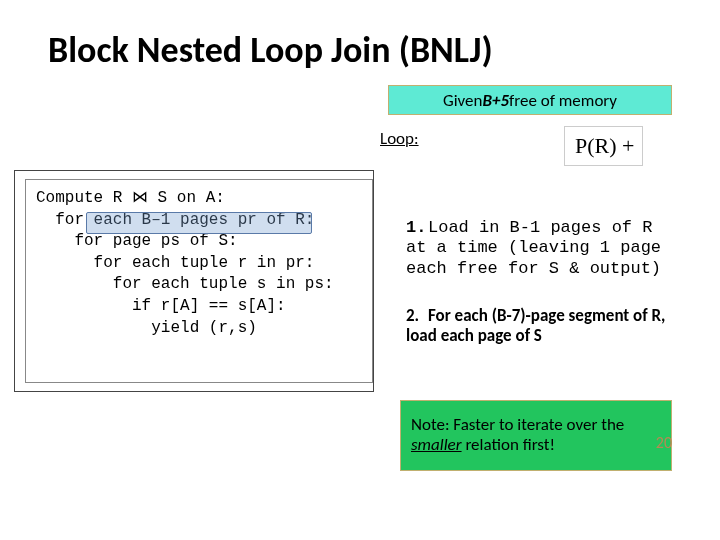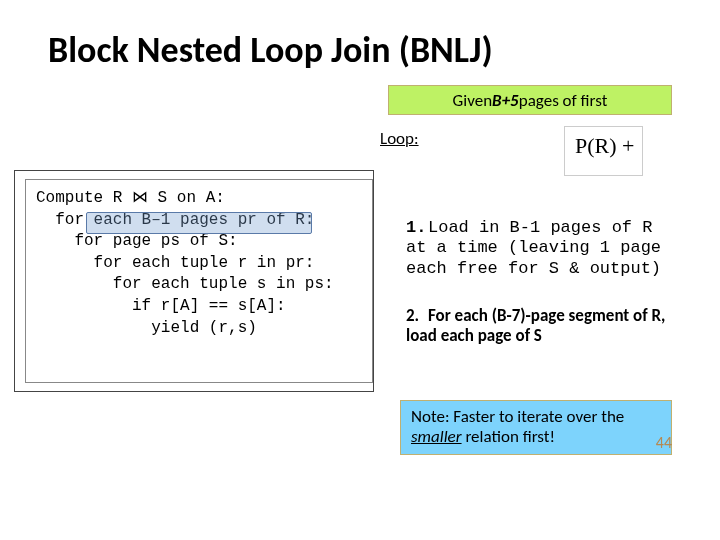--- a/index.html
+++ b/index.html
@@ -1,45 +1,45 @@
 <!DOCTYPE html>
 <html><head>
 <meta charset="utf-8">
 <style>
   * { margin: 0; padding: 0; box-sizing: border-box; }
   html, body { width: 720px; height: 540px; background: #fff; font-family: "Calibri", "Segoe UI", Arial, sans-serif; color: #000; overflow: hidden; }
   .slide { position: relative; width: 720px; height: 472px; }
   .title { position: absolute; left: 48px; top: 28px; font-size: 36px; font-weight: 700; }
-  .given-box { position: absolute; left: 388px; top: 85px; width: 284px; height: 30px; background: #bef264; border: 1px solid #c0b070; display: flex; align-items: center; justify-content: center; font-size: 17px; }
+  .given-box { position: absolute; left: 388px; top: 85px; width: 284px; height: 30px; background: #5eead4; border: 1px solid #c0b070; display: flex; align-items: center; justify-content: center; font-size: 17px; }
   .given-box .emph { font-style: italic; font-weight: 700; }
   .cost { position: absolute; left: 380px; top: 128px; font-size: 17px; text-decoration: underline; }
-  .formula { position: absolute; left: 564px; top: 126px; background: #fff; border: 1px solid #ccc; padding: 6px 8px 16px 10px; font-family: "Cambria Math", "Times New Roman", serif; font-size: 22px; }
+  .formula { position: absolute; left: 564px; top: 126px; background: #fff; border: 1px solid #ccc; padding: 6px 8px 6px 10px; font-family: "Cambria Math", "Times New Roman", serif; font-size: 22px; }
   .code-box { position: absolute; left: 14px; top: 170px; width: 360px; height: 222px; border: 1px solid #444; background: #fff; }
   .code-inner { position: absolute; left: 10px; top: 8px; right: 0; bottom: 8px; border: 1px solid #888; padding: 8px 6px 8px 10px; font-family: "Courier New", Consolas, monospace; font-size: 16px; line-height: 1.35; white-space: pre; overflow: hidden; }
   .hl { position: absolute; left: 60px; top: 32px; width: 226px; height: 22px; background: rgba(120,160,210,0.35); border: 1px solid #5a7aa8; border-radius: 2px; pointer-events: none; }
   .step { position: absolute; left: 406px; width: 265px; font-size: 17px; line-height: 1.2; }
   .step .num { display: inline-block; width: 22px; font-weight: 700; }
   .step1 { top: 218px; font-family: Liberation Mono, monospace; }
   .step2 { top: 306px; font-weight: 700; }
   .step2 .num { font-weight: 700; }
-  .note-box { position: absolute; left: 400px; top: 400px; width: 272px; background: #7dd3fc; border: 1px solid #c0b070; padding: 6px 10px; font-size: 17px; line-height: 1.2; }
+  .note-box { position: absolute; left: 400px; top: 400px; width: 272px; background: #22c55e; border: 1px solid #c0b070; padding: 14px 10px; font-size: 17px; line-height: 1.2; }
   .noteline .emph { font-style: italic; text-decoration: underline; }
   .pagenum { position: absolute; right: 48px; bottom: 20px; font-size: 16px; color: #b48a54; }
 </style>
 </head>
 <body>
 
 <div class="slide">
 
   <div class="title">Block Nested Loop Join (BNLJ)</div>
 
   <div class="given-box">
     <span>Given </span>
     <span class="emph">B+5</span>
-    <span> pages of first</span>
+    <span> free of memory</span>
   </div>
 
   <div class="cost">Loop:</div>
 
   <div class="formula">P(R) +  </div>
 
   <div class="code-box">
     <div class="code-inner"><span>Compute </span><span>R ⋈ S on A:</span>
 <span>  for each B–1 pages pr of R:</span>
 <span>    for page ps of S:</span>
@@ -58,15 +58,15 @@
   <div class="step step2">
     <span class="num">2.</span><span>For each (B-7)-page segment of R, load each page of S</span>
   </div>
 
   <div class="note-box">
     <span class="noteline">
       <span>Note: Faster to iterate over the </span><span class="emph">smaller</span><span> relation first!</span>
     </span>
   </div>
 
-  <div class="pagenum">44</div>
+  <div class="pagenum">20</div>
 
 </div>
 
 </body></html>

